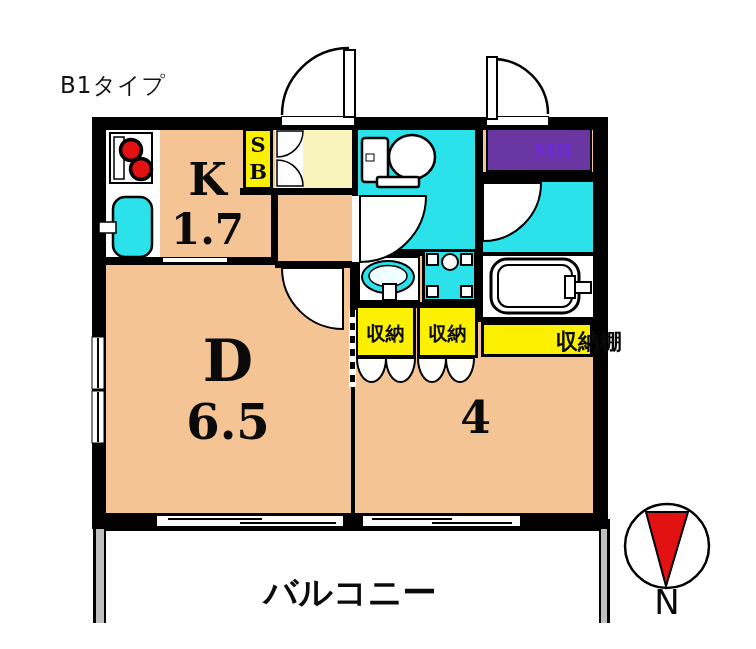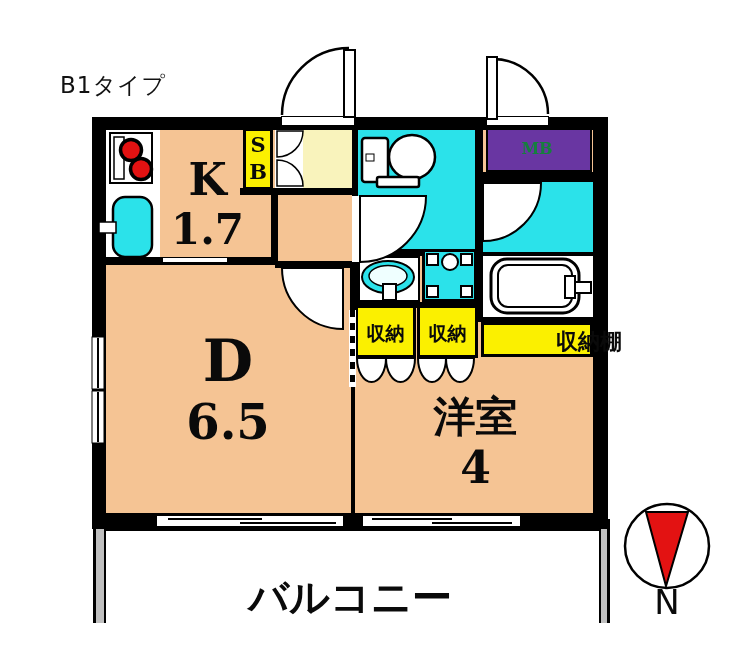--- a/index.html
+++ b/index.html
@@ -174,33 +174,32 @@
     <div>K</div>
     <div style="font-size:42px;">1.7</div>
   </div>
 
   <div class="lbl" style="left:243px;top:131px;width:30px;font-size:21px;line-height:1.3;">
     <div>S</div>
     <div>B</div>
   </div>
 
 
-  <div class="lbl" style="left:484px;top:139px;width:106px;font-size:16px;color:#15803d;">MB</div>
+  <div class="lbl" style="left:500px;top:139px;width:106px;font-size:20px;color:#6d28d9;">MB</div>
 
   <div class="lbl room-label" style="left:158px;top:328px;width:140px;font-size:58px;">
     <div>D</div>
     <div style="font-size:48px;">6.5</div>
   </div>
 
   <div class="lbl" style="left:388px;top:392px;width:175px;font-size:42px;line-height:1.2;">
-    <div>洋室</div>
     <div style="font-size:44px;">4</div>
   </div>
 
   <div class="lbl" style="left:355px;top:321px;width:61px;font-size:19px;">収納</div>
   <div class="lbl" style="left:417px;top:321px;width:61px;font-size:19px;">収納</div>
   <div class="lbl" style="left:502px;top:327px;width:112px;font-size:22px;margin-left:31px;">収納棚</div>
 
-  <div class="lbl" style="left:200px;top:570px;width:300px;font-size:40px;">バルコニー</div>
+  <div class="lbl" style="left:200px;top:570px;width:300px;font-size:34px;">バルコニー</div>
 
   <div class="lbl" style="left:648px;top:582px;width:38px;font-size:34px;font-family:'DejaVu Sans',sans-serif;font-weight:normal;">N</div>
 
 </div>
 
 </body></html>

